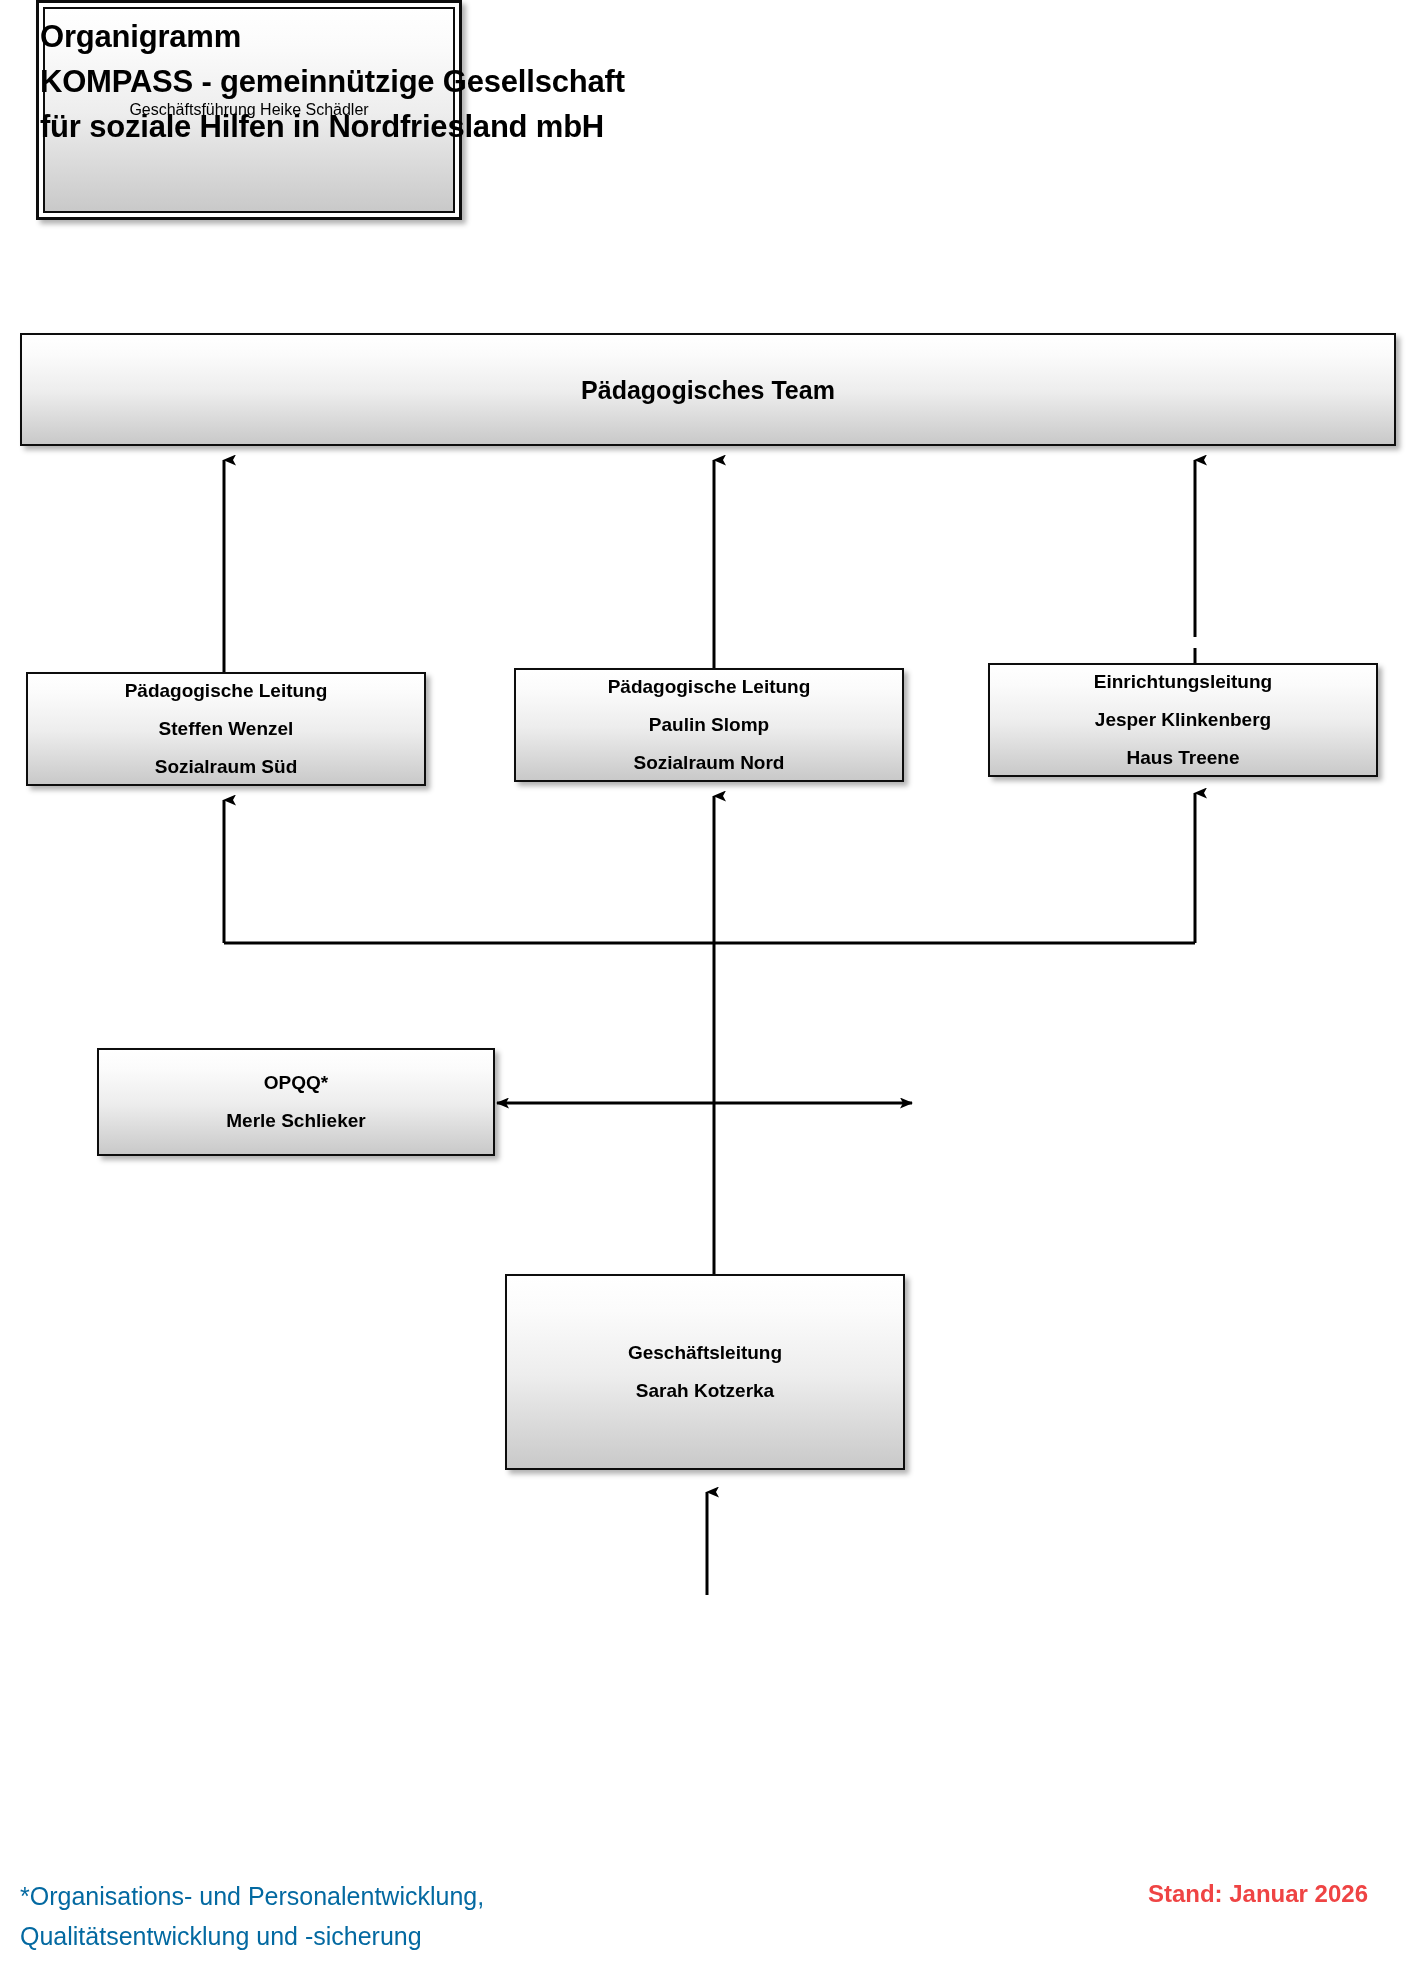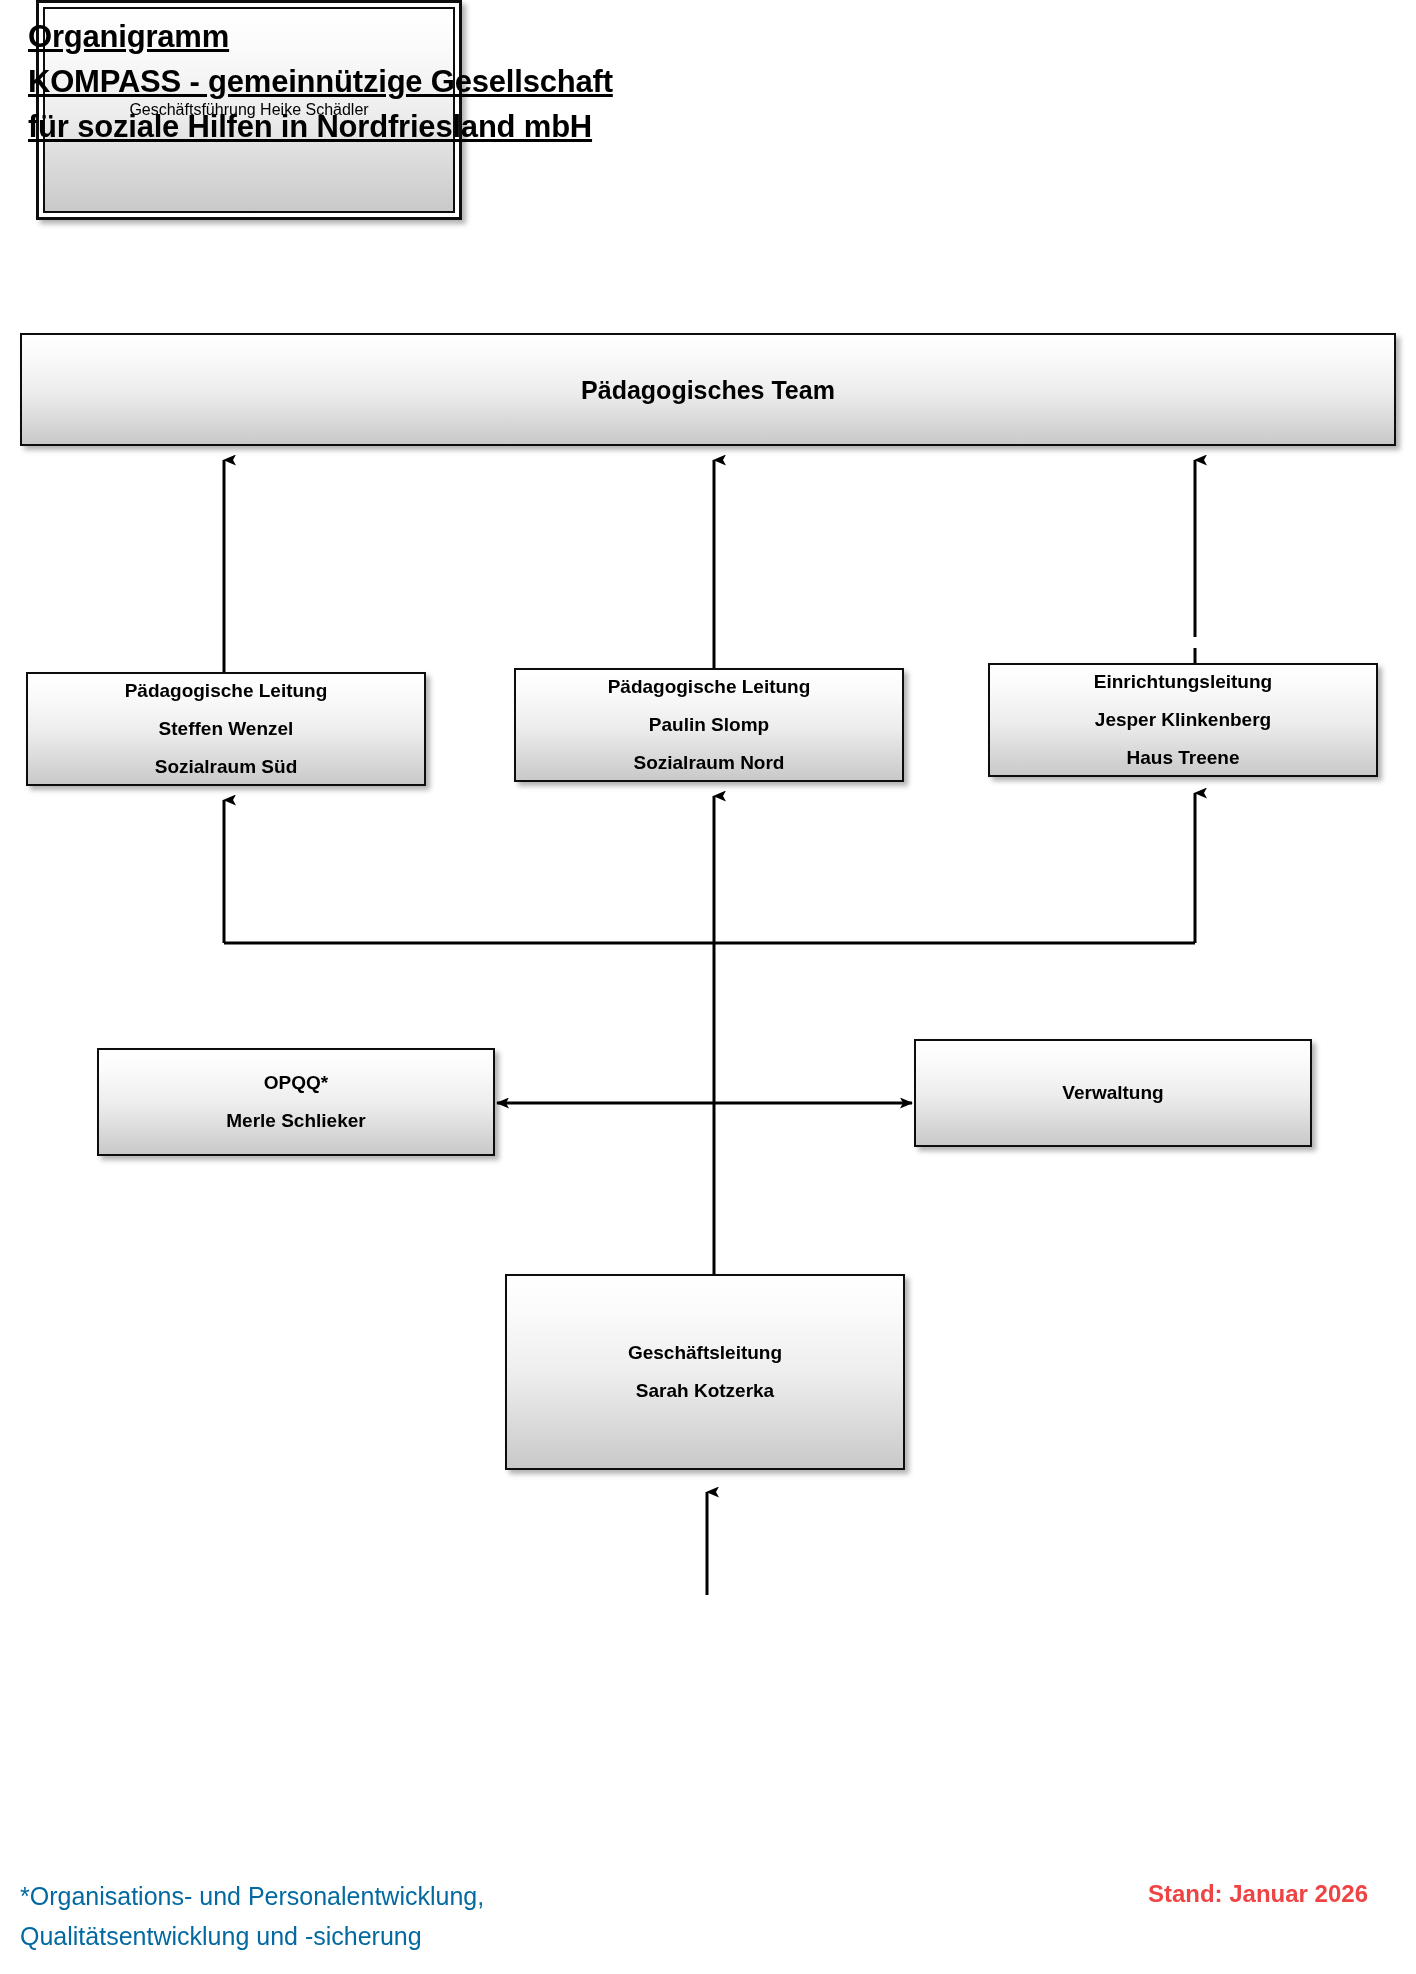--- a/index.html
+++ b/index.html
@@ -16,24 +16,23 @@
     position: relative;
     width: 1416px;
     height: 1974px;
     overflow: hidden;
     background: #ffffff;
   }
 
   
   #title-block {
     position: absolute;
-    left: 28px;
+    left: 40px;
     top: 14px;
     width: 1000px;
-    text-decoration: underline;
   }
   #title-block .title-line {
     font-size: 31px;
     font-weight: bold;
     line-height: 45px;
     letter-spacing: -0.2px;
     white-space: pre;
     color: #000000;
   }
 
@@ -210,23 +209,20 @@
     <span class="node-text">Einrichtungsleitung
 Jesper Klinkenberg
 Haus Treene</span>
   </div>
 
   <div class="node" id="node-opqq">
     <span class="node-text">OPQQ*
 Merle Schlieker</span>
   </div>
 
-  <div class="node" id="node-verwaltung">
-    <span class="node-text">Verwaltung</span>
-  </div>
 
   <div class="node" id="node-gl">
     <span class="node-text">Geschäftsleitung
 Sarah Kotzerka</span>
   </div>
 
   <div id="node-gf">
     <div class="inner">
       <span class="node-text">Geschäftsführung
 Heike Schädler</span>

